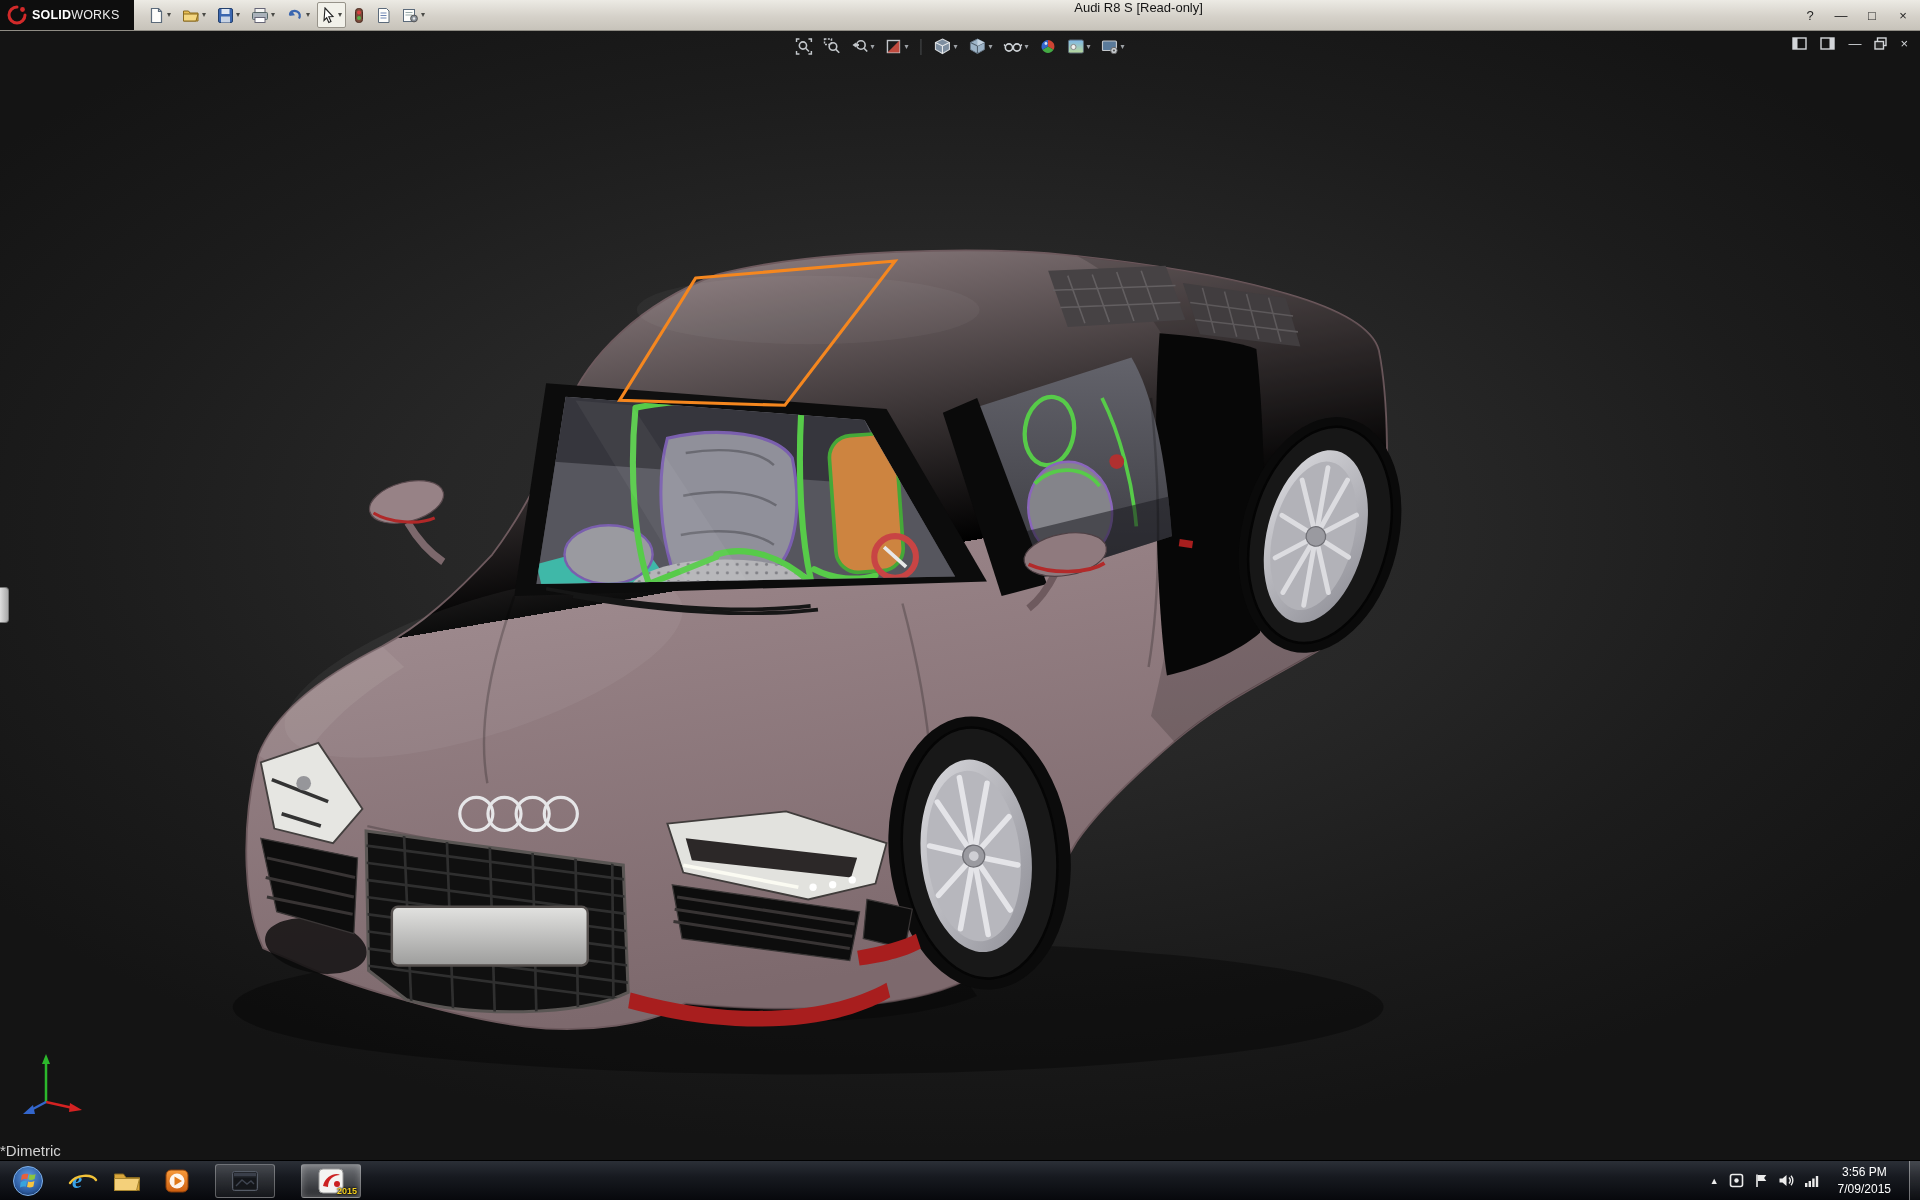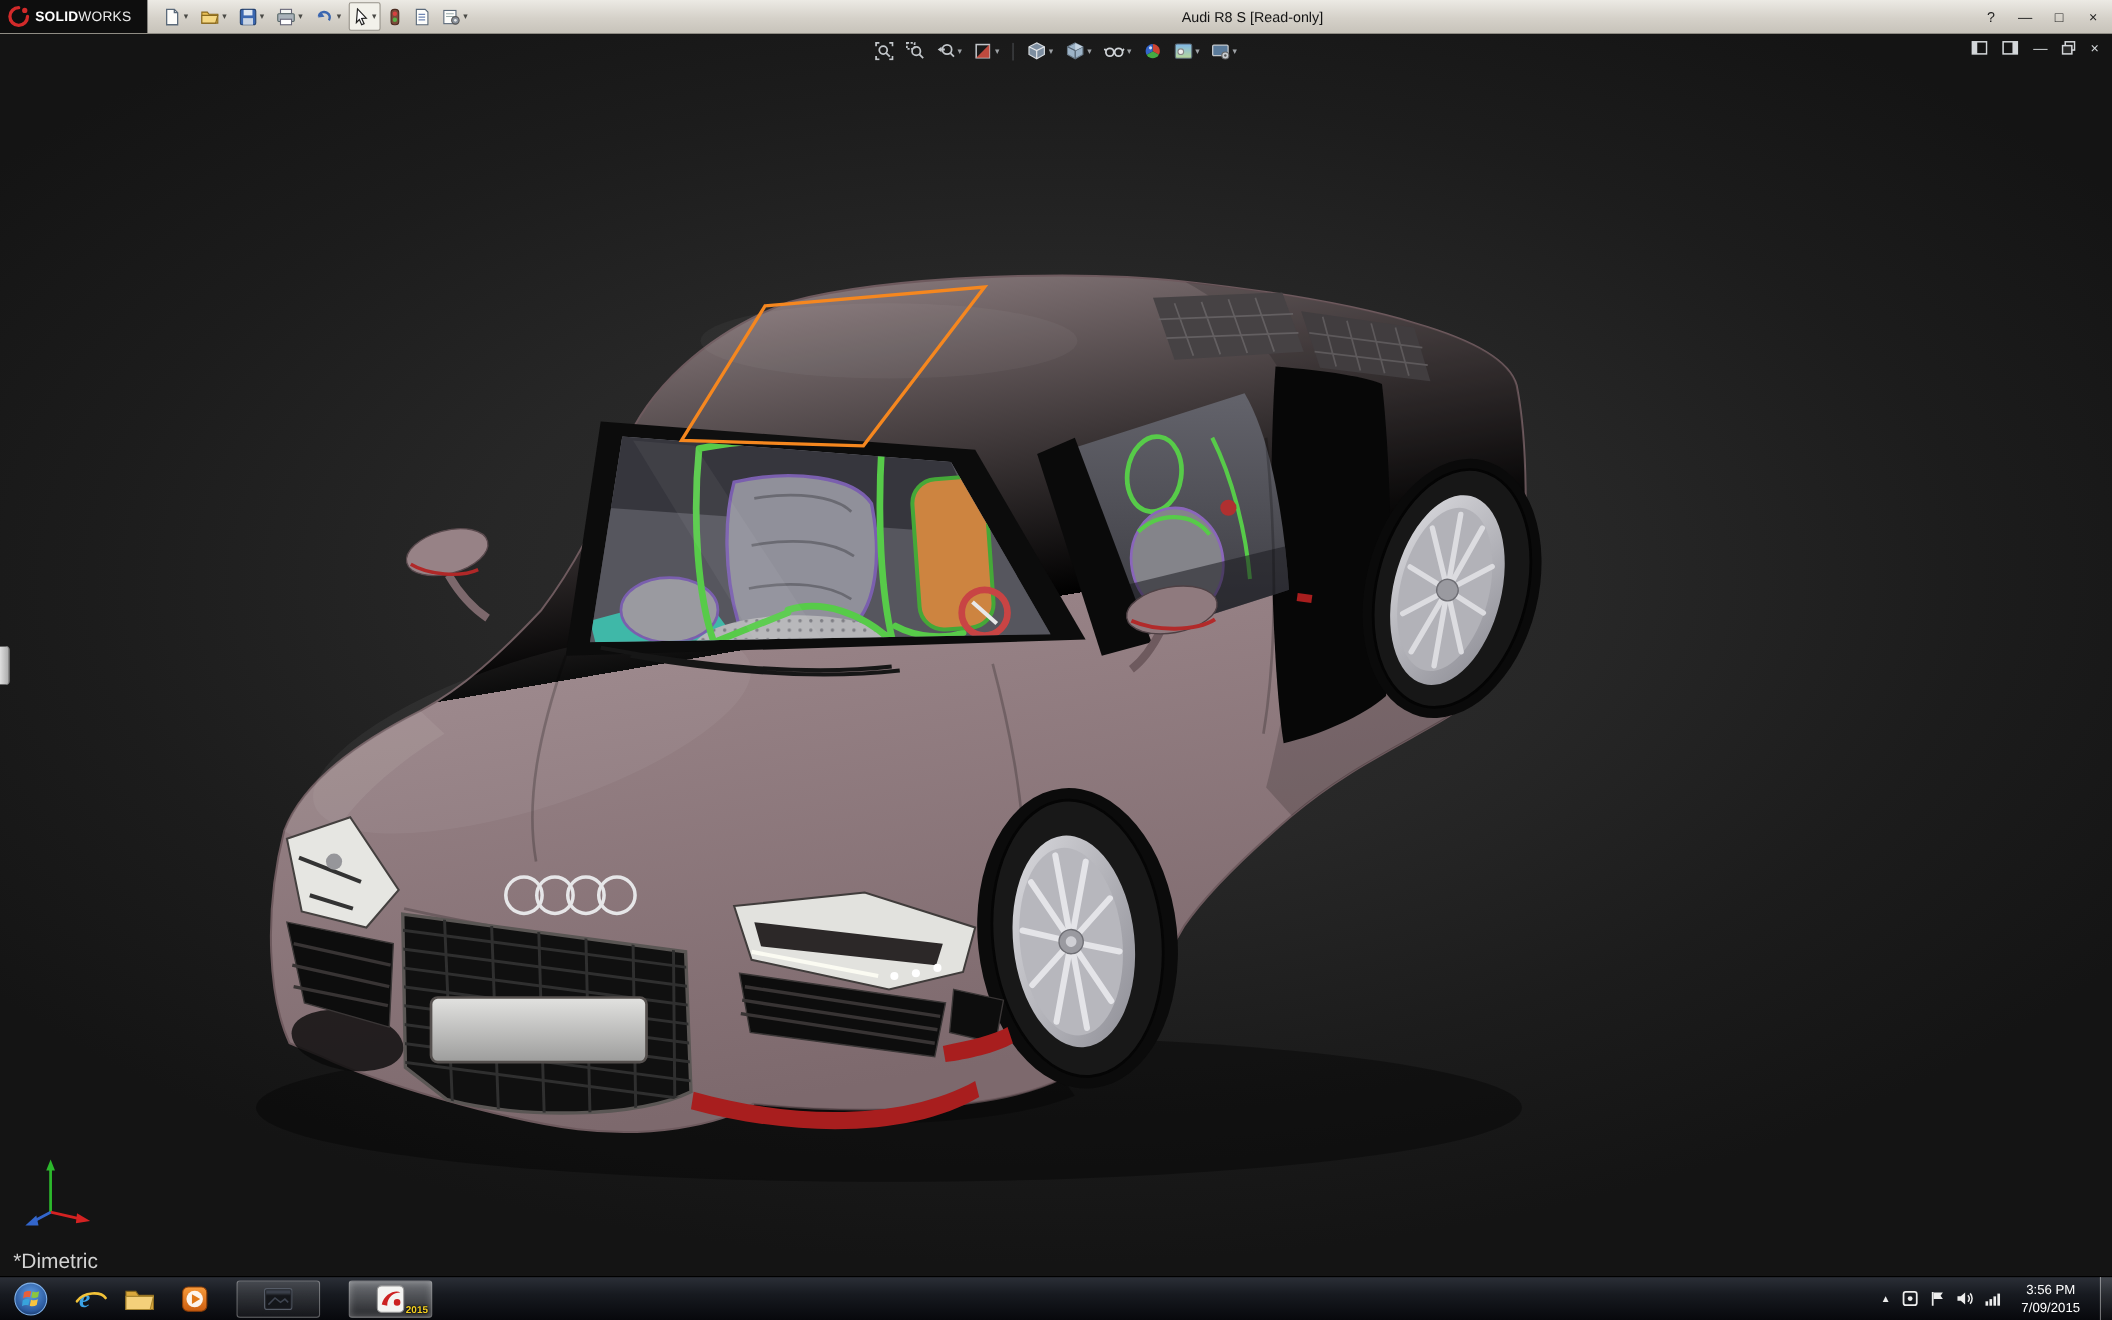--- a/index.html
+++ b/index.html
@@ -1,20 +1,20 @@
 <!DOCTYPE html>
 <html style="--c-body_paint: #9c8588; --c-selection_orange: #f5871f; --c-cage_green: #57cb49; --c-seat_orange: #cd8440; --c-interior_teal: #3fb8a8; --c-caliper_blue: #2b62d9; --c-accent_red: #a81e1e;"><head>
 <meta charset="utf-8">
 <style>
 *{margin:0;padding:0;box-sizing:border-box}
 html,body{width:1920px;height:1200px;overflow:hidden;background:#000;font-family:"Liberation Sans",sans-serif}
 .screen{position:relative;width:1920px;height:1200px}
 
 
-.titlebar{position:relative;height:31px;background:linear-gradient(#eceae4,#d5d1c9 55%,#c7c3ba);border-bottom:1px solid #8f8c84;display:flex;align-items:center}
+.titlebar{position:relative;height:31px;background:linear-gradient(#eceae4,#d5d1c9 55%,#c7c3ba);border-bottom:1px solid #8f8c84;display:flex;}
 .brand{width:134px;height:100%;background:#0e0e0e;display:flex;align-items:center;gap:5px;padding:0 7px;flex:none}
 .brand-text{color:#fff;font-size:12.5px;letter-spacing:.2px;white-space:nowrap}
 .brand-text b{font-weight:700}
 .brand-text span{font-weight:400;color:#ececec}
 .tb-tools{display:flex;align-items:center;gap:3px;margin-left:10px}
 .tbbtn{display:flex;align-items:center;gap:2px;height:26px;padding:0 3px;background:transparent;border:1px solid transparent;cursor:pointer}
 .tbbtn.pressed{background:#f2f1ea;border:1px solid #97938a;border-radius:2px}
 .caret{font-size:8px;color:#4a4a46;line-height:1}
 .win-title{position:absolute;left:59.3%;transform:translateX(-50%);font-size:13px;color:#141414;white-space:nowrap}
 .win-controls{position:absolute;right:8px;top:0;height:100%;display:flex;align-items:center;gap:13px}
@@ -24,27 +24,27 @@
 .viewport{position:absolute;top:31px;left:0;right:0;bottom:40px;background:radial-gradient(ellipse 62% 55% at 49% 44%,#303030 0%,#272727 42%,#1c1c1c 72%,#141414 100%)}
 .scene{position:absolute;inset:0;width:100%;height:100%}
 .headsup{position:absolute;top:5px;left:50%;transform:translateX(-50%);display:flex;align-items:center;gap:7px}
 .hbtn{display:flex;align-items:center;gap:2px;background:none;border:0;cursor:pointer;padding:2px}
 .hcaret{font-size:8px;color:#9ea2a6;line-height:1}
 .hsep{width:1px;height:16px;background:#4a4d50;margin:0 3px}
 .doc-controls{position:absolute;top:6px;right:12px;display:flex;align-items:center;gap:13px}
 .dcbtn{background:none;border:0;color:#d3d6d9;font-size:13px;cursor:pointer;display:flex;align-items:center;line-height:1}
 .fm-tab{position:absolute;left:0;top:556px;width:9px;height:36px;background:linear-gradient(90deg,#dedede,#aaa);border:1px solid #777;border-left:0;border-radius:0 4px 4px 0;cursor:pointer}
 .triad{position:absolute;left:16px;bottom:44px;width:72px;height:66px}
-.view-label{position:absolute;left:12px;bottom:1px;color:#d2d2d2;font-size:19px}
+.view-label{position:absolute;left:0;bottom:1px;color:#d2d2d2;font-size:15px}
 
 
 .taskbar{position:absolute;left:0;right:0;bottom:0;height:40px;background:linear-gradient(#2b2f37 0%,#171a20 40%,#07080c 100%);border-top:1px solid #000;display:flex;align-items:center;padding-left:4px}
 .start{width:48px;height:40px;display:flex;align-items:center;justify-content:center;background:none;border:0;cursor:pointer}
 .tk-icon{width:50px;height:40px;display:flex;align-items:center;justify-content:center;background:none;border:0;cursor:pointer}
-.tk-app{width:76px;height:34px;margin:0 13px;display:flex;align-items:center;justify-content:center;background:linear-gradient(rgba(255,255,255,.15),rgba(255,255,255,.05));border:1px solid rgba(255,255,255,.3);border-radius:3px;cursor:pointer;position:relative}
+.tk-app{width:60px;height:34px;margin:0 13px;display:flex;align-items:center;justify-content:center;background:linear-gradient(rgba(255,255,255,.15),rgba(255,255,255,.05));border:1px solid rgba(255,255,255,.3);border-radius:3px;cursor:pointer;position:relative}
 .tk-app.active{background:linear-gradient(rgba(255,255,255,.34),rgba(255,255,255,.12));box-shadow:inset 0 0 7px rgba(255,255,255,.3)}
 .sw-badge{position:absolute;right:3px;bottom:1px;color:#f5d020;font-size:9px;font-weight:700;text-shadow:0 0 2px #000,0 0 2px #000}
 .tray{margin-left:auto;display:flex;align-items:center;gap:10px;height:100%}
 .traybtn{background:none;border:0;color:#ececec;cursor:pointer;display:flex;align-items:center;justify-content:center;padding:0}
 .tray-caret{font-size:9px}
 .clock{color:#fff;font-size:12px;text-align:center;line-height:1.35;padding:0 8px;cursor:default}
 .show-desktop{width:11px;height:40px;border-left:1px solid rgba(255,255,255,.4);background:linear-gradient(rgba(255,255,255,.12),rgba(255,255,255,.02));cursor:pointer}
 .ie-e{font:italic bold 23px "Liberation Serif",serif;color:#3aa3e8;position:relative;line-height:1}
 </style>
 </head>

